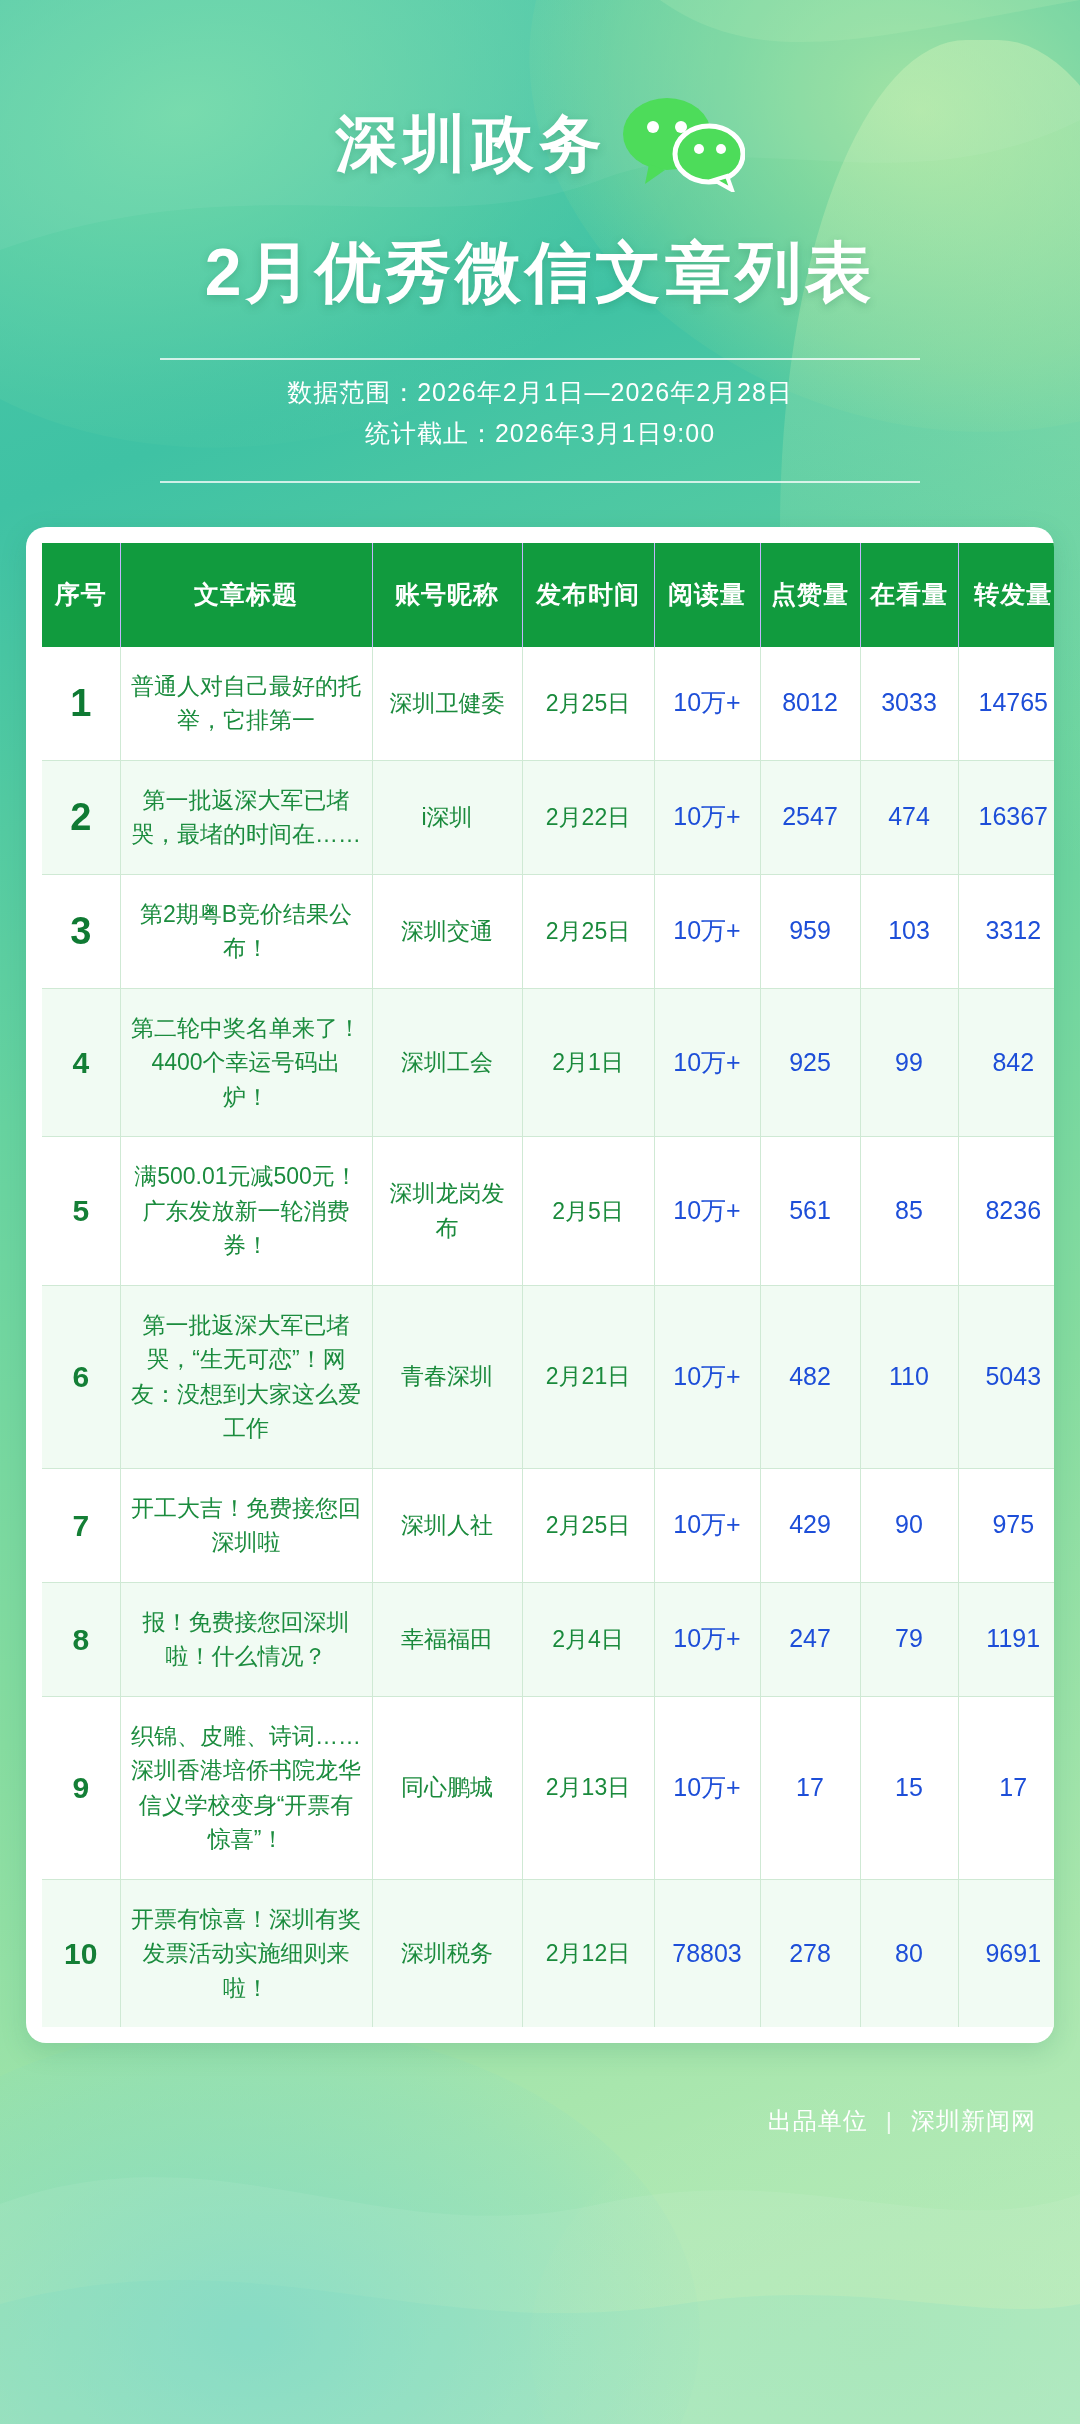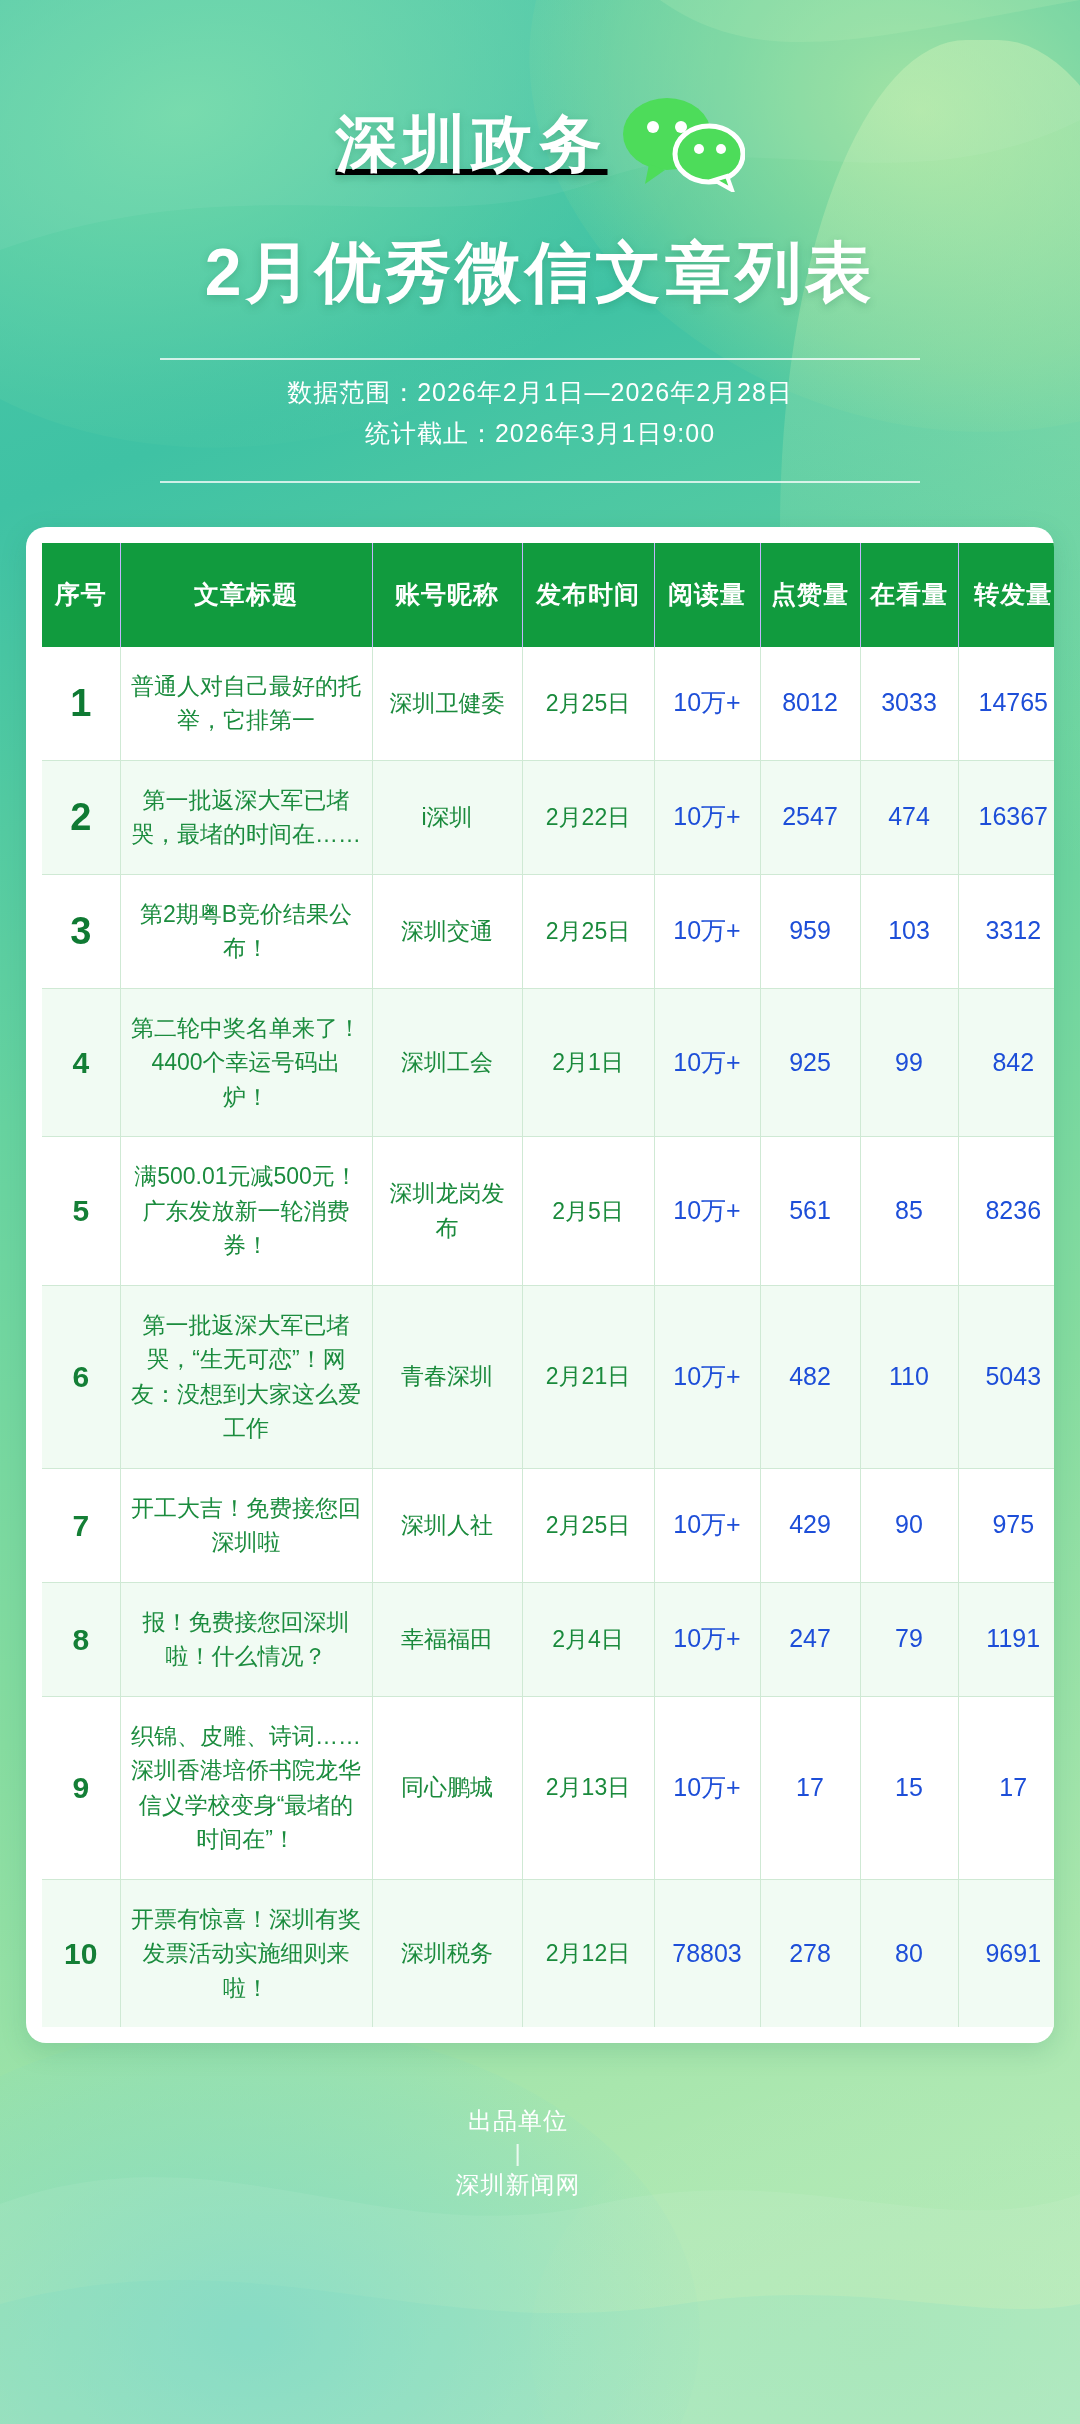--- a/index.html
+++ b/index.html
@@ -50,21 +50,20 @@
     opacity: 0.55;
   }
 
   .content { position: relative; z-index: 3; }
 
   
   .header { padding-top: 96px; text-align: center; }
   .title-row {
     display: flex; align-items: center; justify-content: center;
     gap: 7px;
-    text-decoration: underline;
   }
   .title-main {
     font-size: 62px; font-weight: bold; color: #ffffff;
     letter-spacing: 6px;
     text-shadow: 0 3px 8px rgba(20,110,70,0.25);
   }
   .wechat-logo { width: 130px; height: 96px; display: block; }
   .title-sub {
     margin-top: 36px;
     font-size: 66px; font-weight: bold; color: #ffffff;
@@ -135,21 +134,21 @@
   .num { color: #1d4ed8; font-size: 25px; }
 
   
   .footer {
     margin-top: 62px;
     text-align: right;
     padding-right: 44px;
     color: #ffffff;
     font-size: 24px;
     letter-spacing: 1px;
-    display: flex; justify-content: flex-end; align-items: center; gap: 2px; flex-direction: column;
+    display: flex; justify-content: flex-end; align-items: center; gap: 18px;
   }
   .footer .sep { opacity: 0.8; }
 </style>
 </head>
 <body>
 
 <div class="bg-blob blob1"></div>
 <div class="bg-blob blob2"></div>
 <div class="bg-blob blob3"></div>
 <div class="bg-blob blob4"></div>
@@ -290,21 +289,21 @@
             <td class="title-cell">报！免费接您回深圳啦！什么情况？</td>
             <td>幸福福田</td>
             <td>2月4日</td>
             <td class="num">10万+</td>
             <td class="num">247</td>
             <td class="num">79</td>
             <td class="num">1191</td>
           </tr>
           <tr>
             <td><span class="idx">9</span></td>
-            <td class="title-cell">织锦、皮雕、诗词……深圳香港培侨书院龙华信义学校变身“最堵的时间在”！</td>
+            <td class="title-cell">织锦、皮雕、诗词……深圳香港培侨书院龙华信义学校变身“开票有惊喜”！</td>
             <td>同心鹏城</td>
             <td>2月13日</td>
             <td class="num">10万+</td>
             <td class="num">17</td>
             <td class="num">15</td>
             <td class="num">17</td>
           </tr>
           <tr class="alt">
             <td><span class="idx">10</span></td>
             <td class="title-cell">开票有惊喜！深圳有奖发票活动实施细则来啦！</td>

